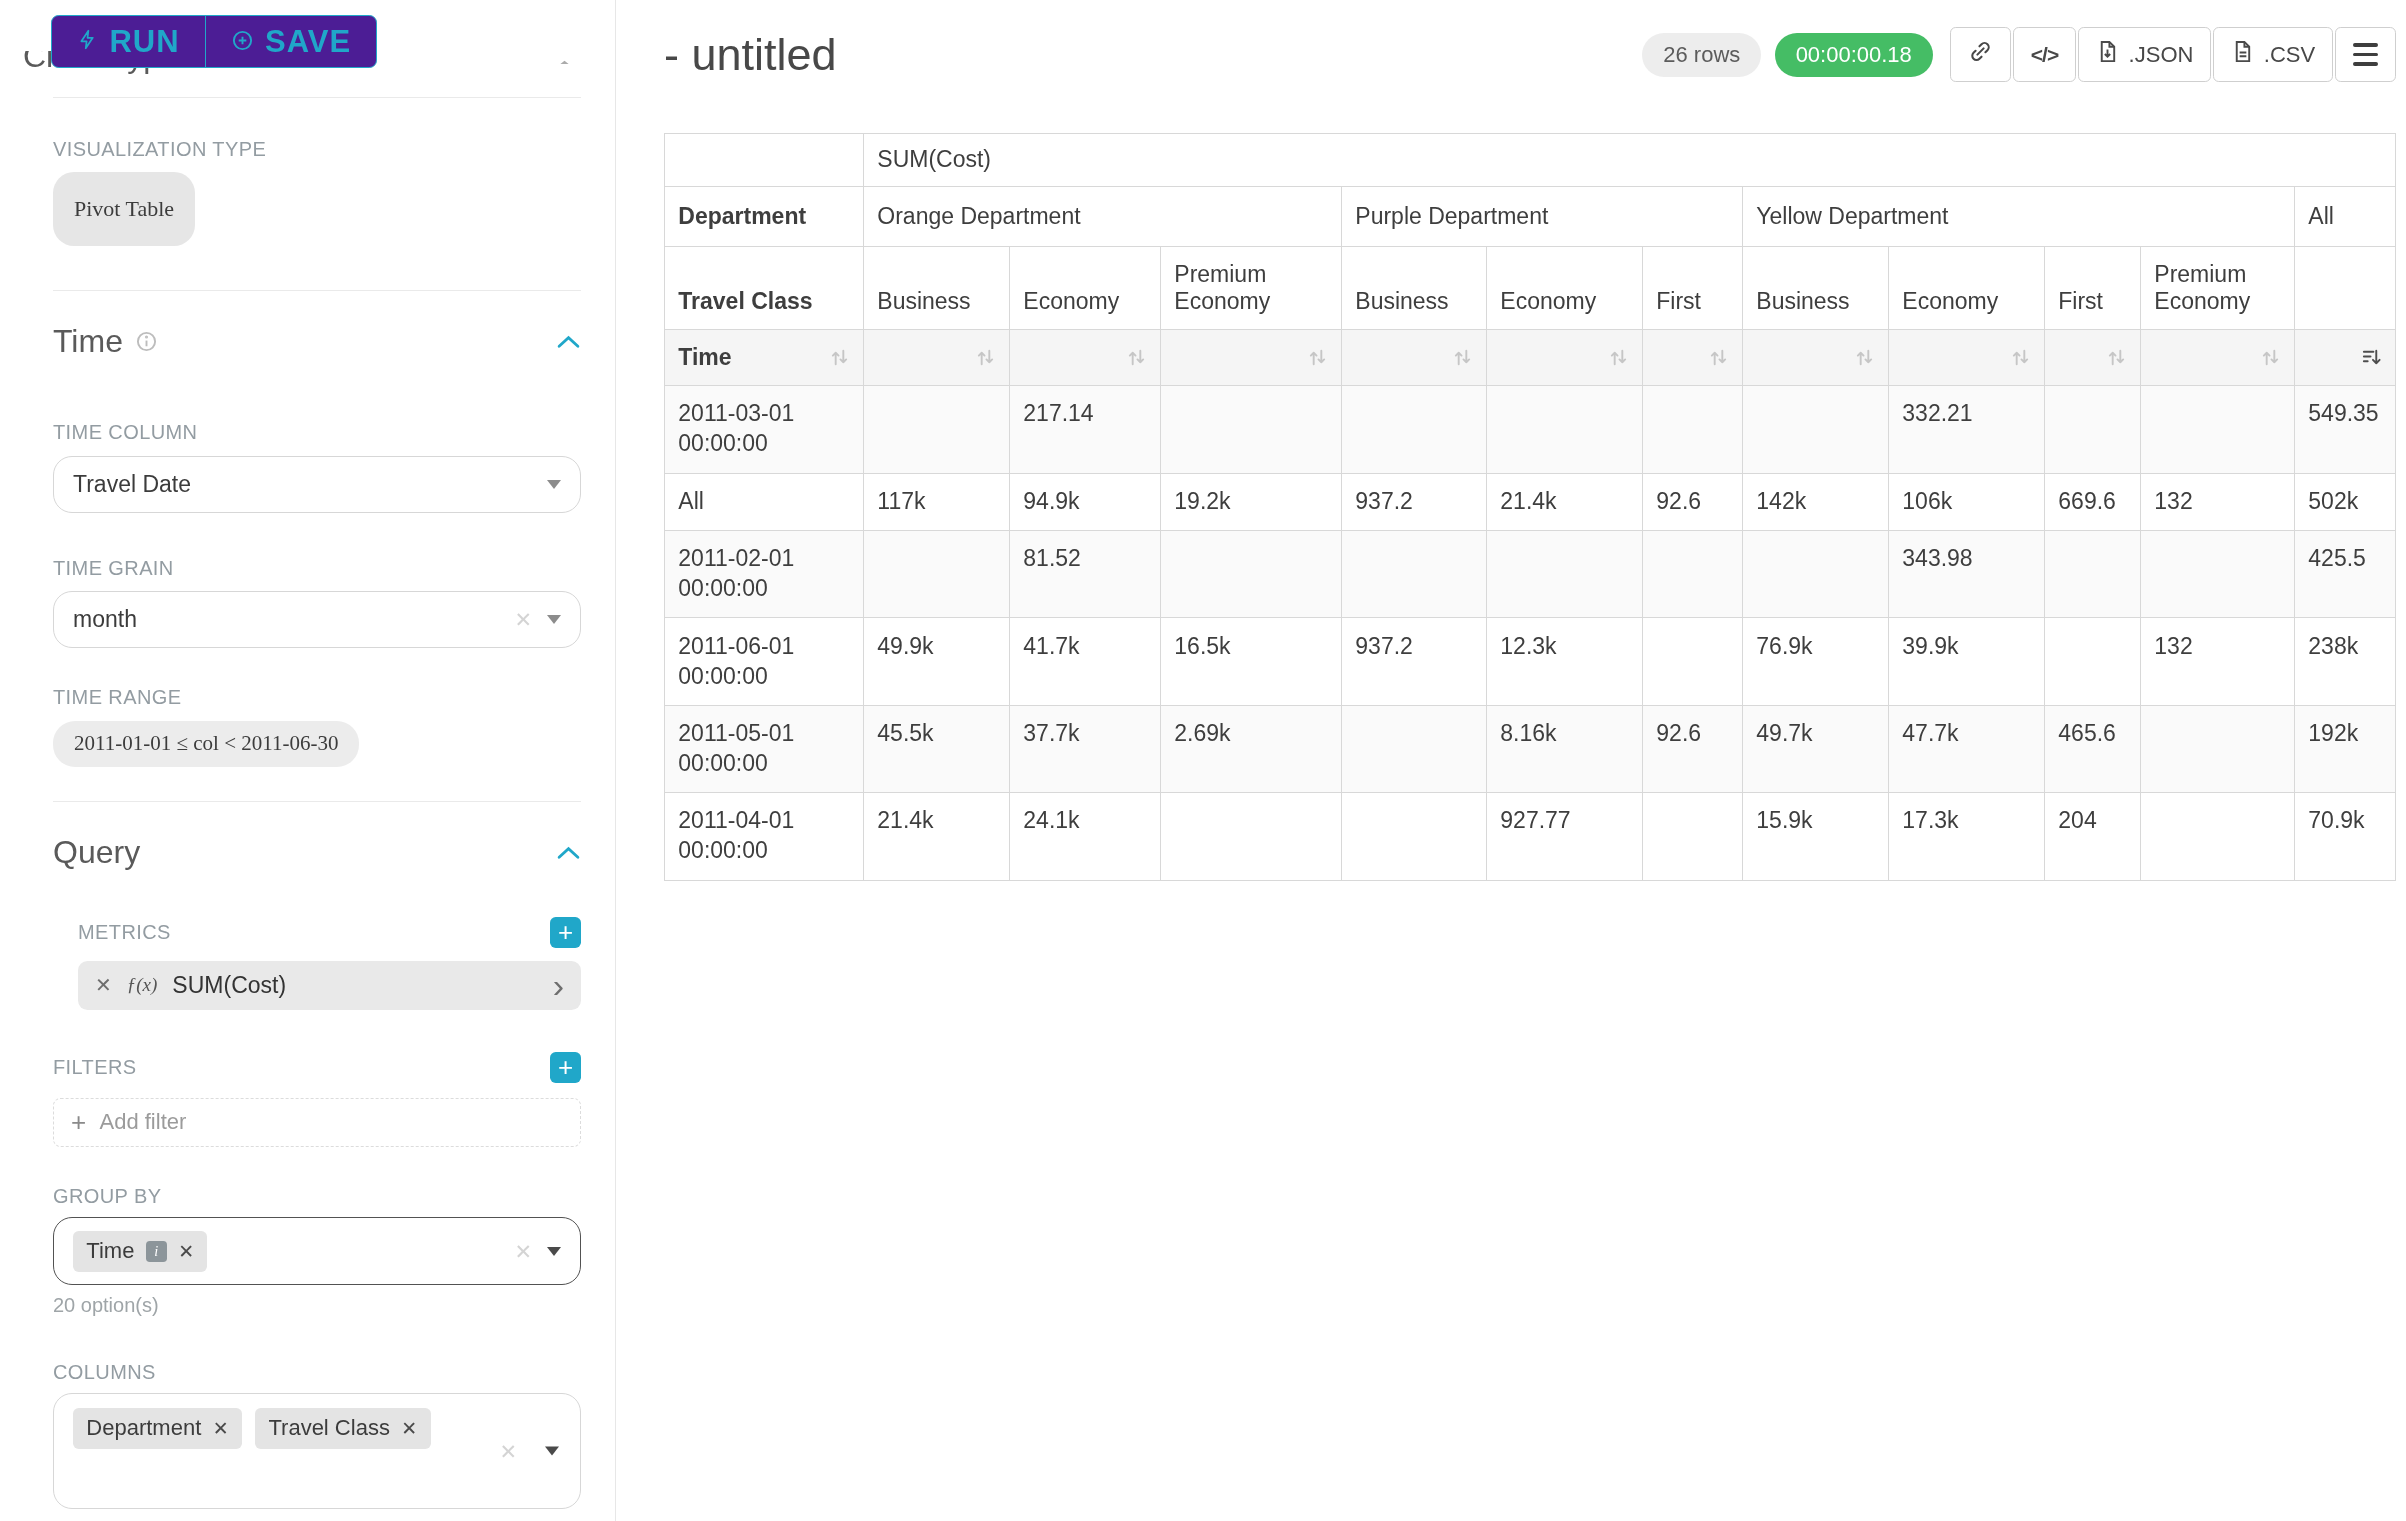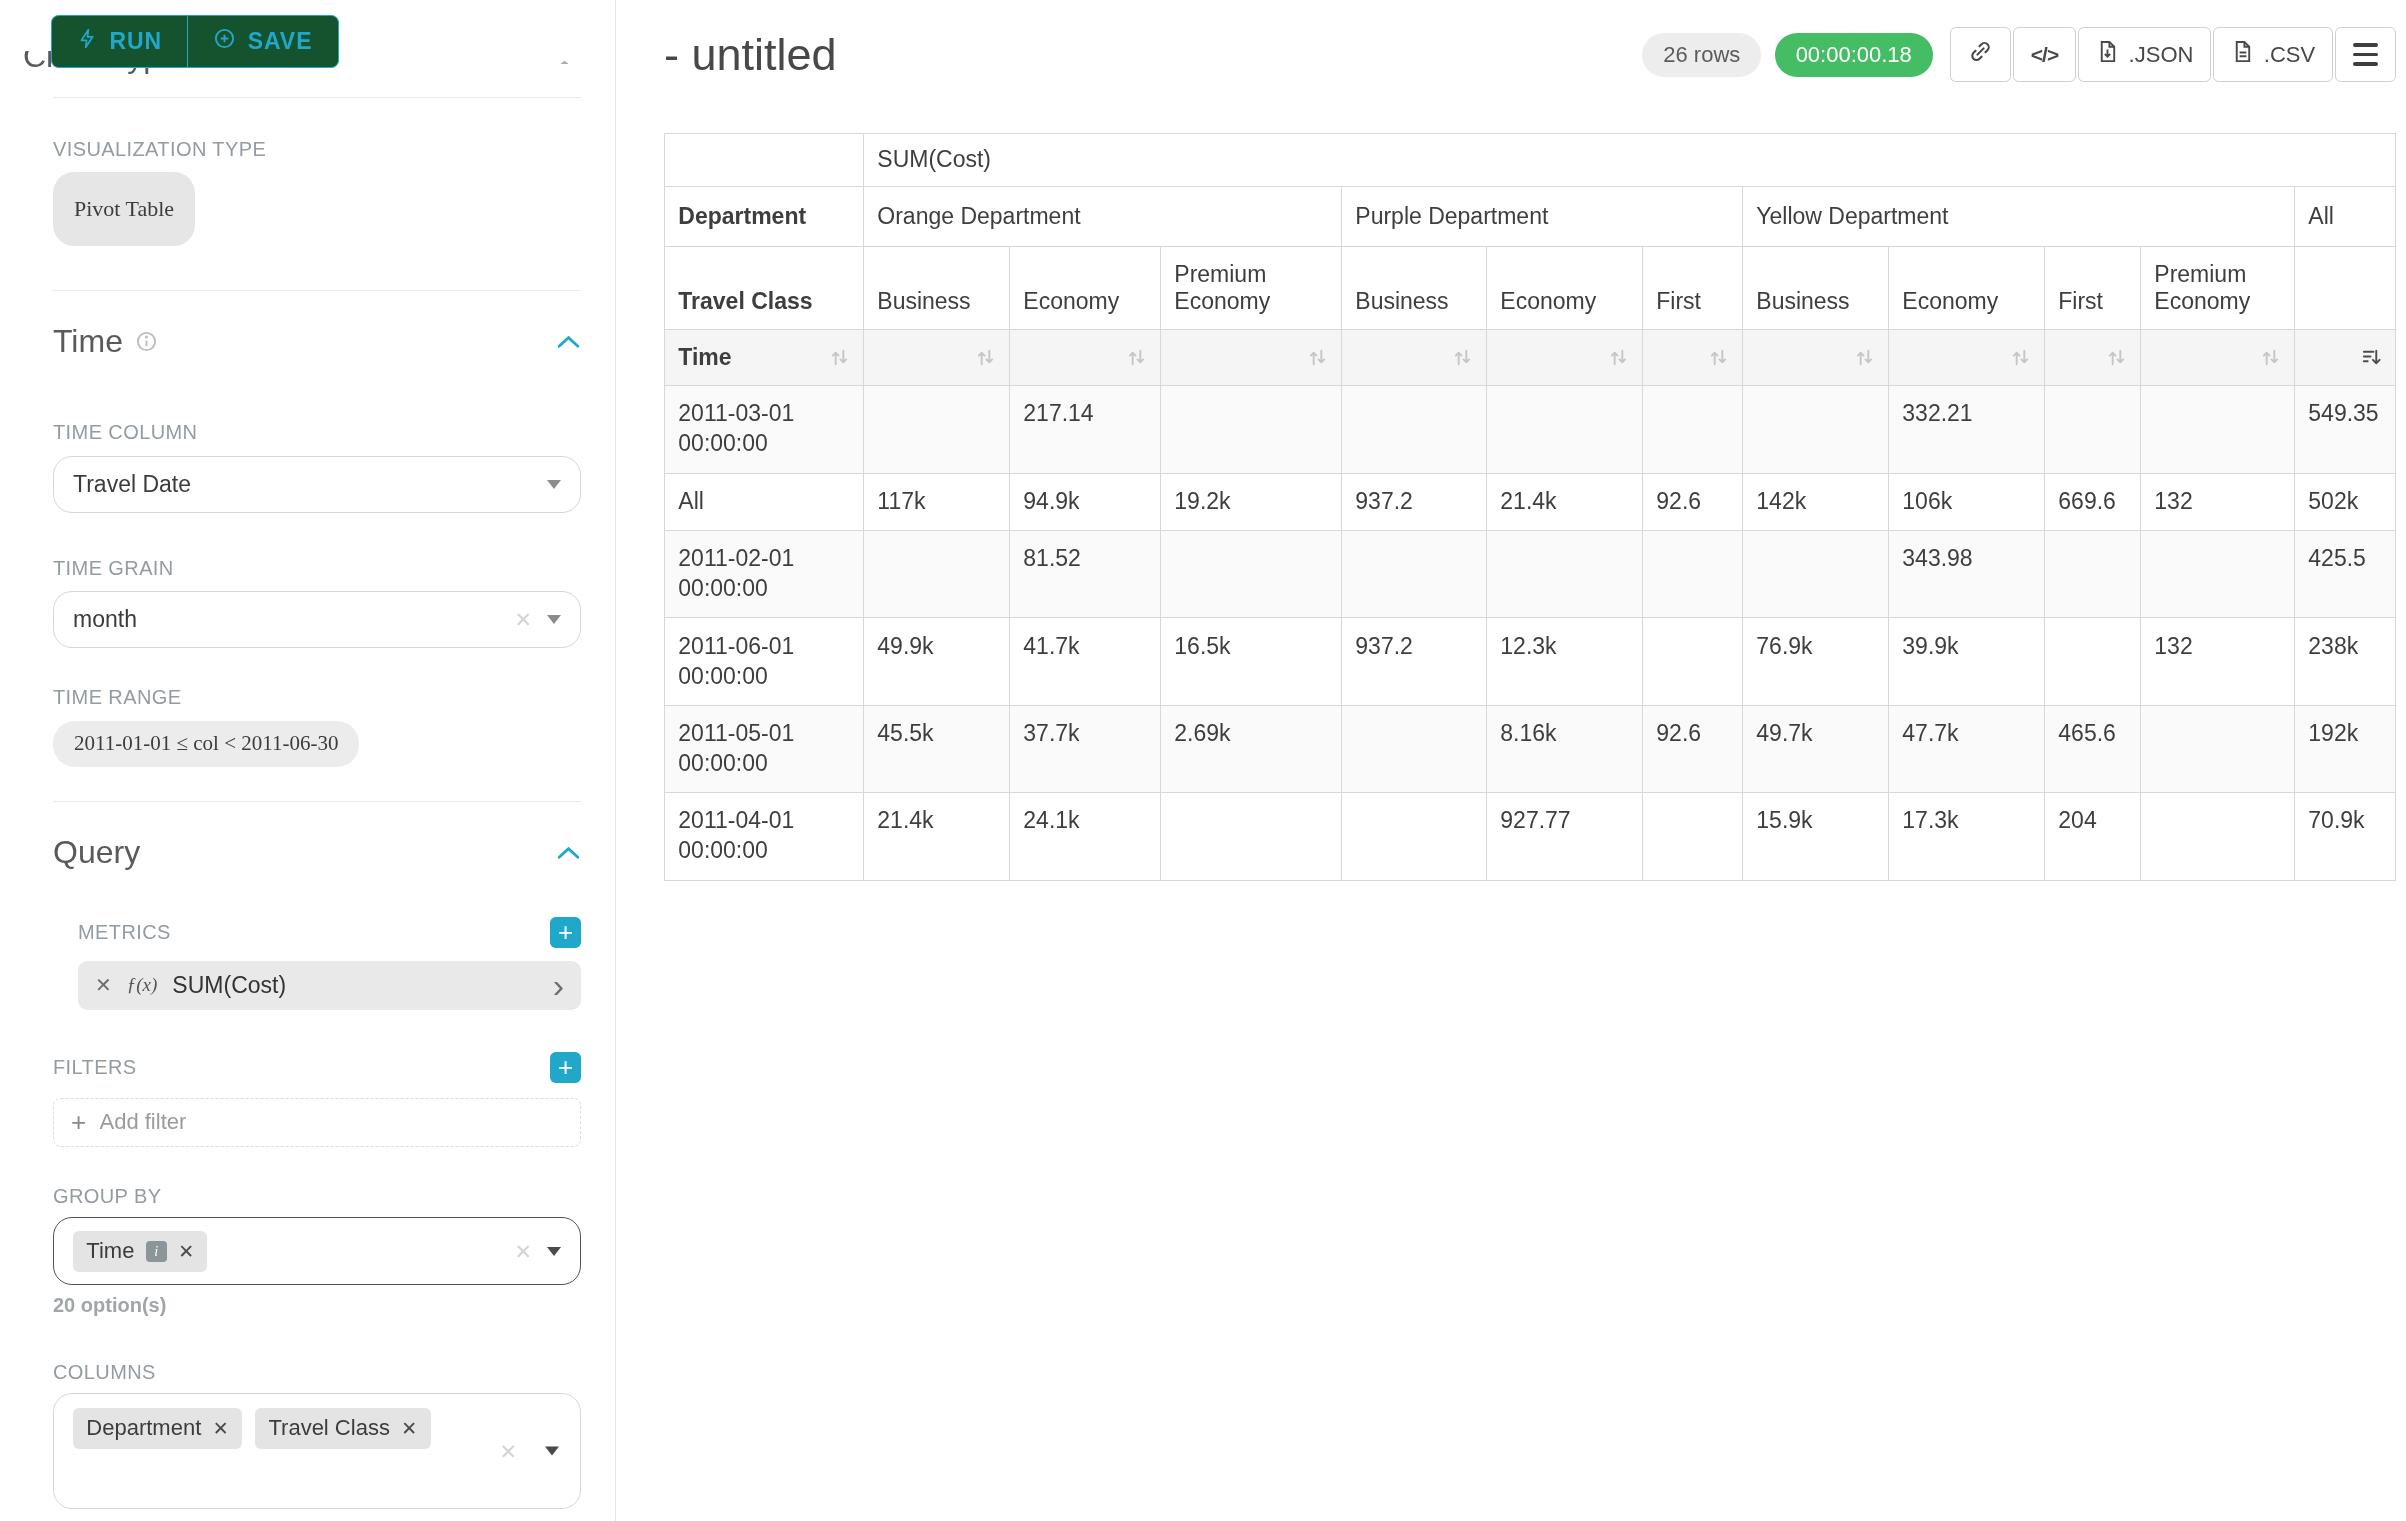--- a/index.html
+++ b/index.html
@@ -3,21 +3,21 @@
 <meta charset="utf-8">
 <style>
   *{box-sizing:border-box;margin:0;padding:0;}
   html,body{width:2406px;height:1522px;overflow:hidden;}
   body{font-family:"Liberation Sans","DejaVu Sans",sans-serif;background:#fff;color:#454545;}
   .app{display:flex;width:2406px;height:1522px;}
 
   
   .sidebar{position:relative;width:616px;flex:none;border-right:1.9px solid #E7E7E7;padding:0 34px 0 53px;overflow:hidden;background:#fff;}
   .action-row{position:absolute;top:15px;left:51px;display:flex;z-index:3;}
-  .abtn{display:inline-flex;align-items:center;gap:11.4px;height:53px;padding:0 25px;background:#14532d;border:1px solid #20A7C9;color:#20A7C9;font-size:23px;font-weight:600;letter-spacing:1px;cursor:pointer;font-family:inherit;}
+  .abtn{display:inline-flex;align-items:center;gap:11.4px;height:53px;padding:0 25px;background:#4c1d95;border:1px solid #20A7C9;color:#20A7C9;font-size:31px;font-weight:600;letter-spacing:1px;cursor:pointer;font-family:inherit;}
   .btn-run{border-radius:7.6px 0 0 7.6px;}
   .btn-save{border-radius:0 7.6px 7.6px 0;margin-left:-1px;}
   .ct-clip{position:absolute;top:51px;left:23px;right:32px;height:30px;overflow:hidden;z-index:1;}
   .ct-heading{font-size:32px;font-weight:500;color:#5A5A5A;margin-top:-13.3px;white-space:nowrap;}
   .ct-chev{position:absolute;right:5.7px;top:1.9px;height:11.4px;overflow:hidden;}
   .panel-body{padding-top:97px;}
   .rule{border:none;border-top:1px solid #EAEAEA;}
   .flabel{font-size:20px;font-weight:500;color:#939CA2;letter-spacing:0.4px;}
   .flabel-row{display:flex;align-items:center;justify-content:space-between;}
   .section-head{display:flex;align-items:center;margin-top:32px;cursor:pointer;}
@@ -51,21 +51,21 @@
   .af-plus{font-size:26px;color:#8A8A8A;line-height:1;}
   .gb-select{height:68px;margin-top:9.5px;border-color:#525252;border-width:1.9px;}
   .token{display:inline-flex;align-items:center;gap:11.4px;background:#E4E4E4;border-radius:5.7px;padding:7.6px 13.3px;font-size:22px;color:#3C3C3C;}
   .tok-info{display:inline-flex;align-items:center;justify-content:center;width:21px;height:21px;background:#8C959A;color:#fff;border-radius:3.8px;font-size:14.3px;font-style:italic;font-family:"Liberation Serif",serif;}
   .tok-x2{font-size:19px;color:#4A4A4A;line-height:1;cursor:pointer;}
   .gb-select .clear-x{margin-left:auto;}
   .cols-select{height:116px;margin-top:9.5px;align-items:flex-start;padding-top:13.3px;}
   .tokens{display:flex;gap:13.3px;flex:1;}
   .cols-select .clear-x{position:absolute;right:63px;top:50%;transform:translateY(-50%);}
   .cols-select .caret{position:absolute;right:21px;top:50%;transform:translateY(-50%);}
-  .hint{margin-top:8.6px;font-size:20px;color:#9FA5A8;font-weight:bold;}
+  .hint{margin-top:8.6px;font-size:20px;color:#9FA5A8;}
 
   
   .main{flex:1;padding:0 12.4px 0 48px;}
   .main-header{display:flex;align-items:center;justify-content:space-between;padding-top:27px;}
   .chart-title{font-size:45px;font-weight:400;color:#484848;cursor:pointer;}
   .header-right{display:flex;align-items:center;gap:13.3px;}
   .badge{display:inline-flex;align-items:center;height:44px;border-radius:22px;padding:0 21px;font-size:22px;}
   .badge.gray{background:#EDEDED;color:#5C5C5C;}
   .badge.green{background:#45BD65;color:#fff;}
   .btn-group{display:flex;gap:1.9px;margin-left:3.8px;}

